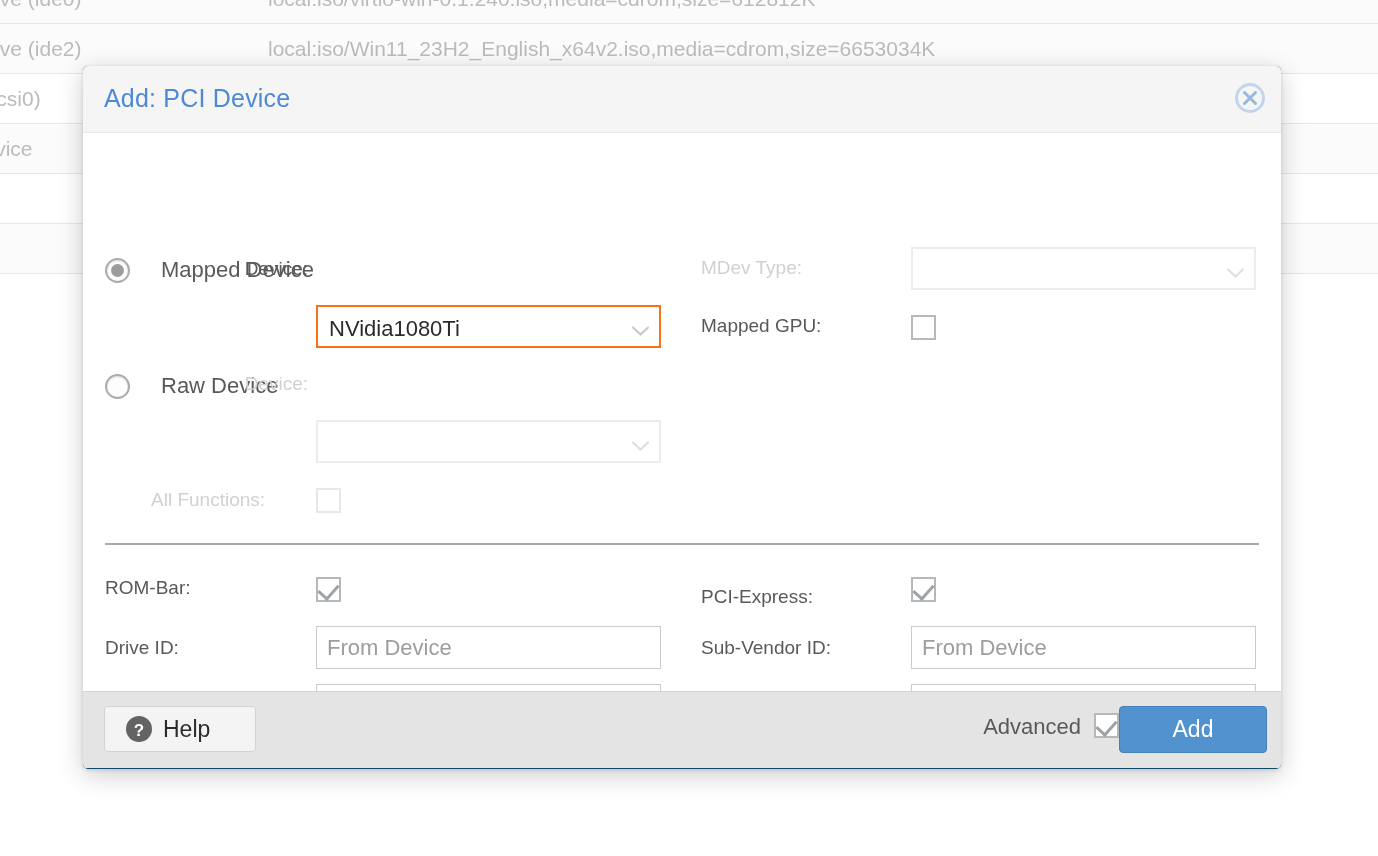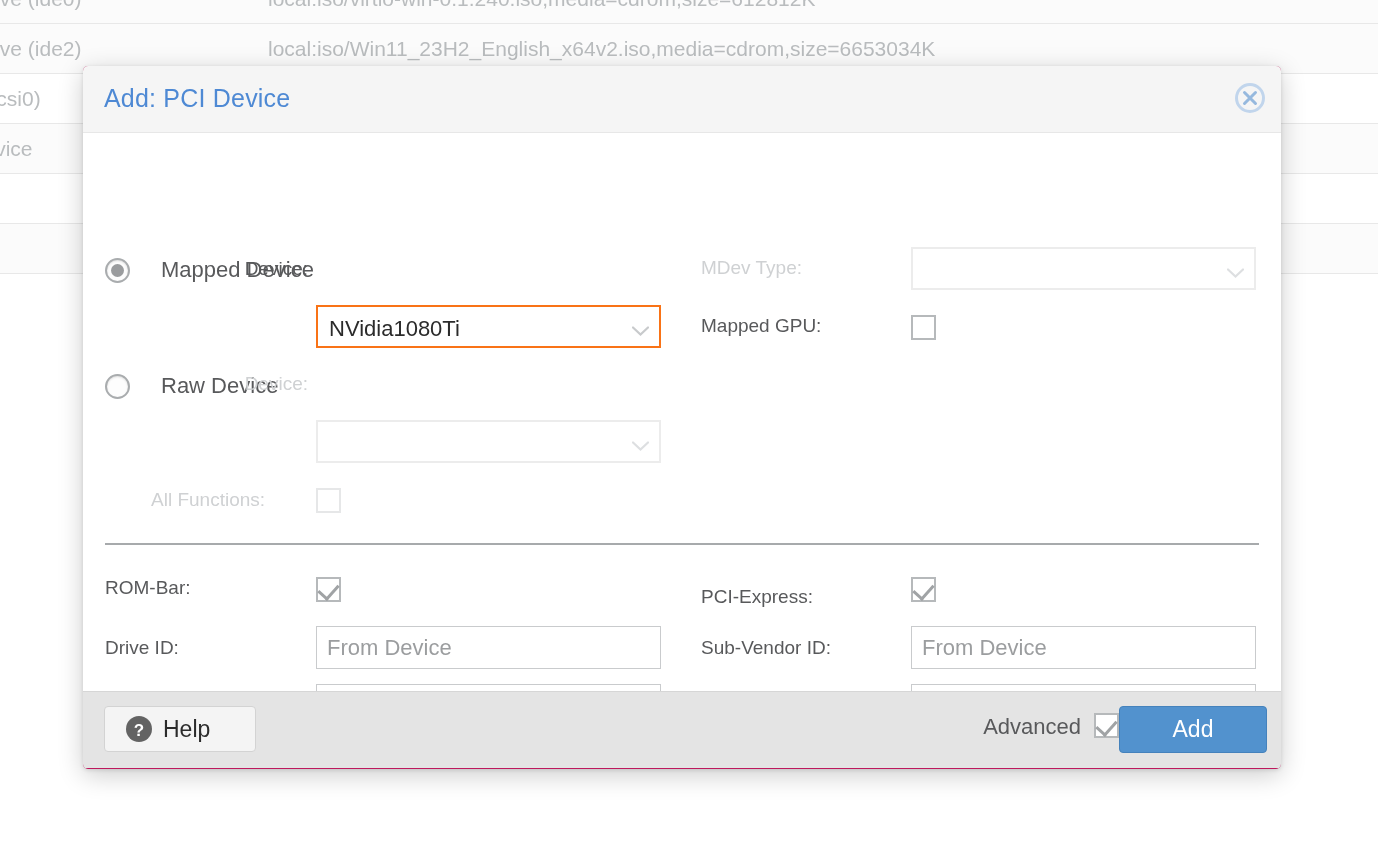--- a/index.html
+++ b/index.html
@@ -35,21 +35,21 @@
   #bg-row-2 { top: 74px; background:#ffffff; }
   #bg-row-3 { top: 124px; background:#fbfbfb; }
   #bg-row-4 { top: 174px; background:#ffffff; }
   #bg-row-5 { top: 224px; background:#fbfbfb; }
 
   
   #dialog {
     position: absolute;
     left: 83px; top: 66px;
     width: 1198px; height: 703px;
-    background: #be185d;
+    background: #0c4a6e;
     border-radius: 5px;
     box-shadow: 0 6px 26px rgba(0,0,0,0.20), 0 1px 4px rgba(0,0,0,0.12);
     overflow: hidden;
   }
 
   
   #dlg-header {
     position: relative;
     height: 67px;
     background: #f5f5f5;

